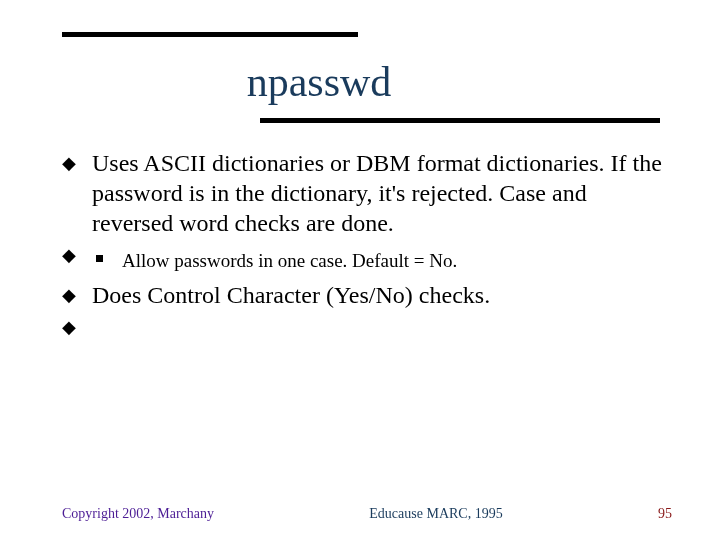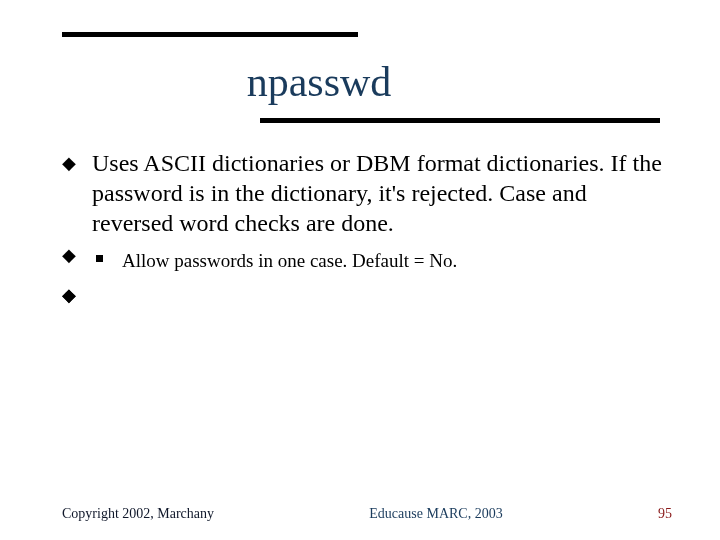--- a/index.html
+++ b/index.html
@@ -78,21 +78,21 @@
     position: absolute;
     bottom: 18px;
     left: 62px;
     right: 48px;
     font-size: 14px;
     display: flex;
     justify-content: space-between;
     align-items: baseline;
   }
   .footer-left { color: #1a3b5c; }
-  .footer-center { color: #0f172a; position: absolute; left: 0; right: 0; text-align: left; font-family: Liberation Serif, serif; }
+  .footer-center { color: #4c1d95; position: absolute; left: 0; right: 0; text-align: left; font-family: Liberation Serif, serif; }
   .footer-right { color: #8a1a1a; }
   .footer > span { position: relative; z-index: 1; }
   .footer-center { z-index: 0; }
 </style>
 </head>
 <body>
 
 <div class="top-rule"></div>
 
 <h1 class="title">npasswd</h1>
@@ -109,25 +109,26 @@
   <div class="lvl1">
     <span class="bullet">◆</span>
   </div>
   <div class="lvl2">
     <span class="bullet"></span>
     <span>Allow passwords in one case. Default = No.</span>
   </div>
 
   <div class="lvl1">
     <span class="bullet">◆</span>
+    <span>Does Control Character (Yes/No) checks.</span>
   </div>
 
   <div class="lvl1">
     <span class="bullet">◆</span>
   </div>
 
 </div>
 
 <div class="footer">
   <span class="footer-center">Copyright 2002, Marchany</span>
-  <span class="footer-left">Educause MARC, 2003</span>
+  <span class="footer-left">Educause MARC, 1995</span>
   <span class="footer-right">95</span>
 </div>
 
 </body></html>

